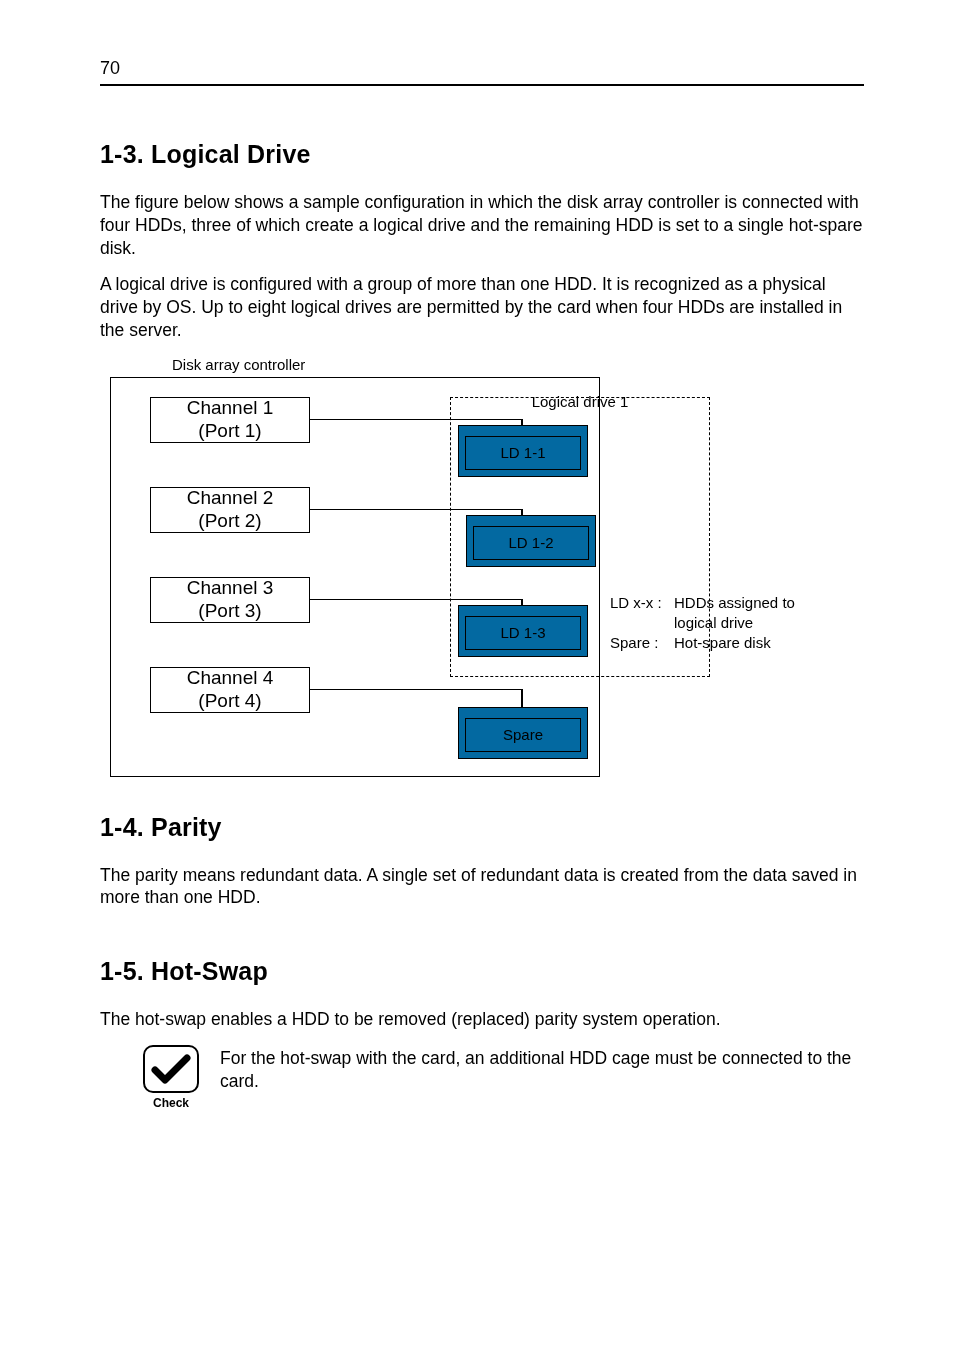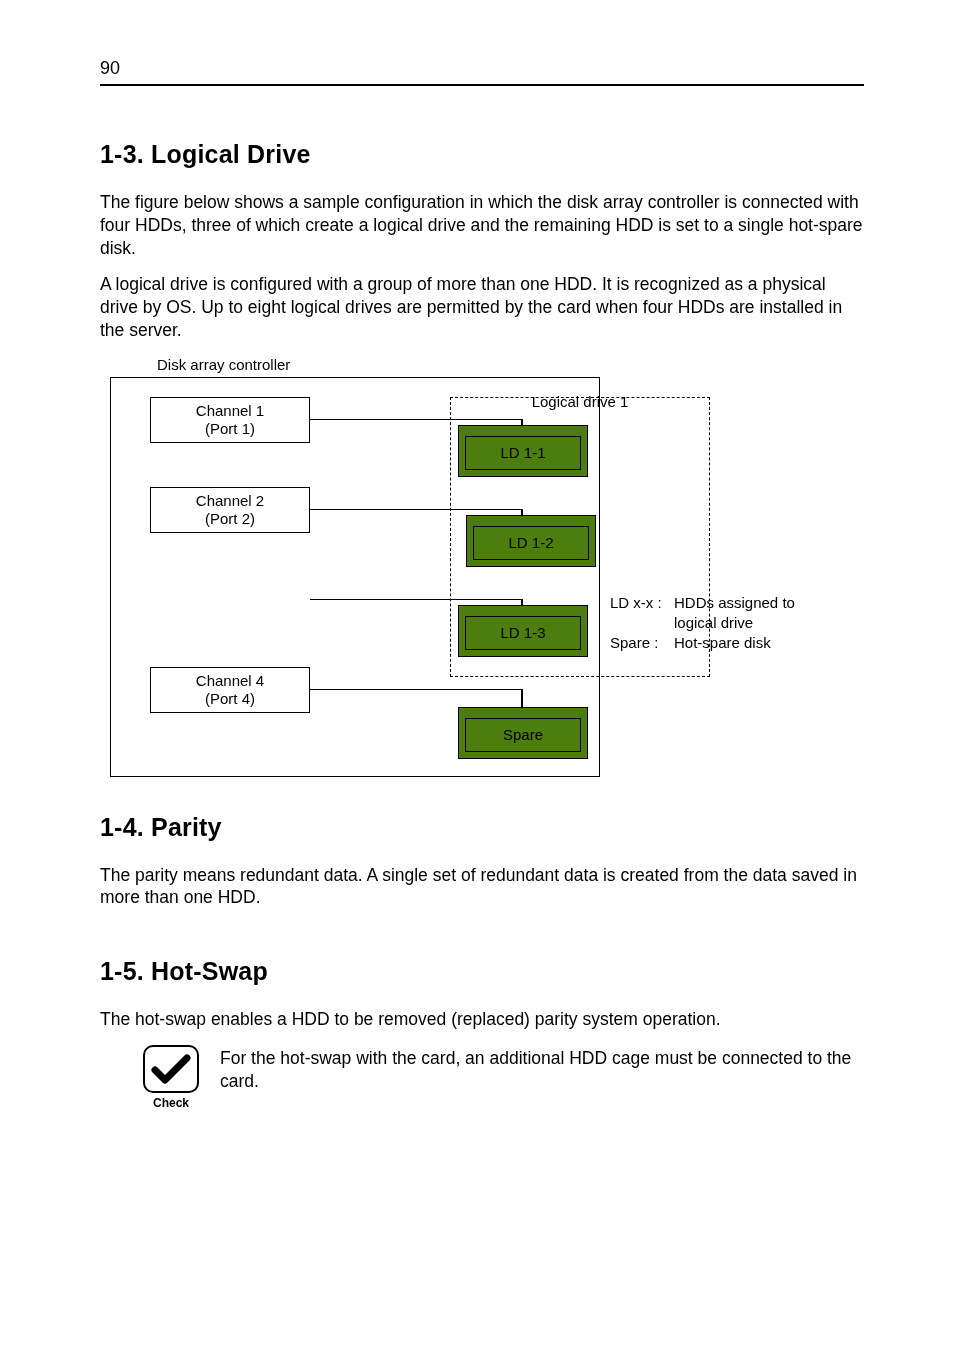--- a/index.html
+++ b/index.html
@@ -42,42 +42,42 @@
     font-size: 17.5px;
     line-height: 1.3;
     margin-bottom: 14px;
   }
   .diagram-wrap {
     margin-top: 10px;
     margin-bottom: 36px;
   }
   .diagram-caption {
     font-size: 15px;
-    margin-left: 57px;
+    margin-left: 72px;
     margin-bottom: 4px;
   }
   .diagram {
     position: relative;
     width: 760px;
     height: 400px;
   }
   .main-box {
     position: absolute;
     left: 10px;
     top: 0;
     width: 490px;
     height: 400px;
     border: 1.5px solid #000;
   }
   .channel {
     position: absolute;
     width: 160px;
     height: 46px;
     border: 1.5px solid #000;
-    font-size: 15px;
+    font-size: 19px;
     display: flex;
     flex-direction: column;
     align-items: center;
     justify-content: center;
     line-height: 1.2;
     background: #fff;
   }
   .ch1 { left: 50px; top: 20px; }
   .ch2 { left: 50px; top: 110px; }
   .ch3 { left: 50px; top: 200px; }
@@ -102,21 +102,21 @@
   }
   .hdd-outer {
     position: absolute;
     width: 130px;
     height: 52px;
     border: 1.5px solid #000;
     display: flex;
     align-items: flex-end;
     justify-content: center;
     padding-bottom: 4px;
-    background: #4d7c0f;
+    background: #0369a1;
   }
   .hdd-inner {
     position: absolute;
     left: 6px;
     right: 6px;
     bottom: 6px;
     height: 34px;
     border: 1.5px solid #000;
     display: flex;
     align-items: center;
@@ -170,41 +170,45 @@
   .check-text {
     font-size: 17.5px;
     line-height: 1.3;
     padding-top: 2px;
   }
   .section-gap { height: 34px; }
 </style>
 </head>
 <body>
 
-<div class="page-number">90</div>
+<div class="page-number">70</div>
 <div class="top-rule"></div>
 
 <div class="content">
 
   <h2>1-3. Logical Drive</h2>
   <p class="body">The figure below shows a sample configuration in which the disk array controller is connected with four HDDs, three of which create a logical drive and the remaining HDD is set to a single hot-spare disk.</p>
   <p class="body">A logical drive is configured with a group of more than one HDD. It is recognized as a physical drive by OS. Up to eight logical drives are permitted by the card when four HDDs are installed in the server.</p>
 
   <div class="diagram-wrap">
     <div class="diagram-caption">Disk array controller</div>
     <div class="diagram">
       <div class="main-box"></div>
 
       <div class="channel ch1">
         <span>Channel 1</span>
         <span>(Port 1)</span>
       </div>
       <div class="channel ch2">
         <span>Channel 2</span>
         <span>(Port 2)</span>
+      </div>
+      <div class="channel ch3">
+        <span>Channel 3</span>
+        <span>(Port 3)</span>
       </div>
       <div class="channel ch4">
         <span>Channel 4</span>
         <span>(Port 4)</span>
       </div>
 
       <div class="ld-group">
         <div class="ld-group-label">Logical drive 1</div>
       </div>
 

